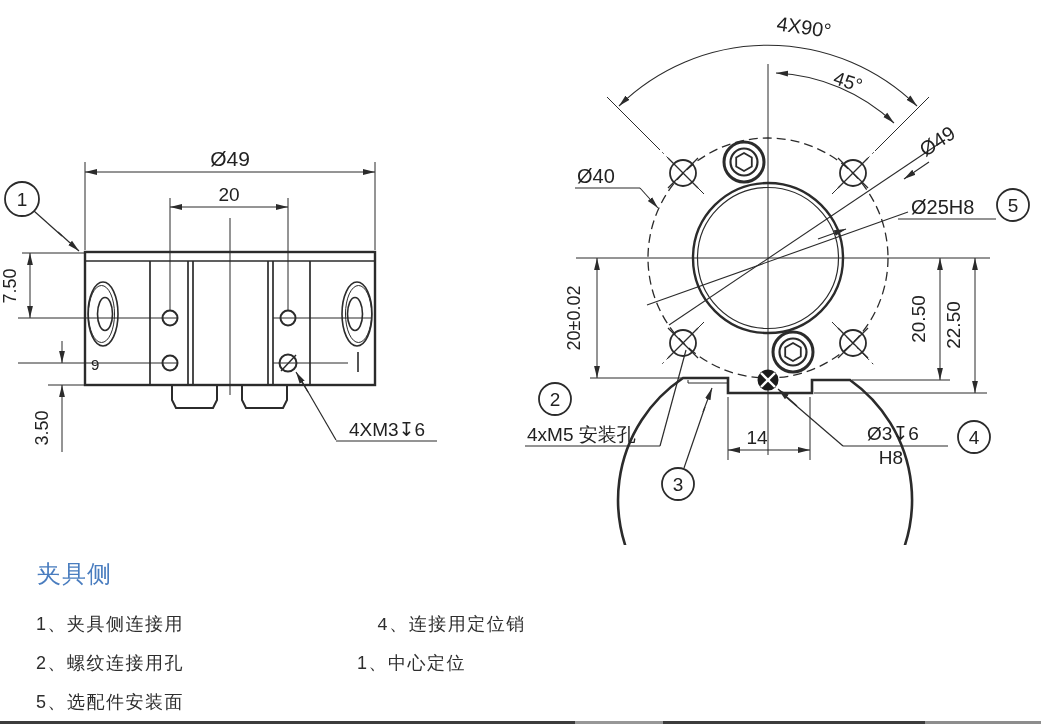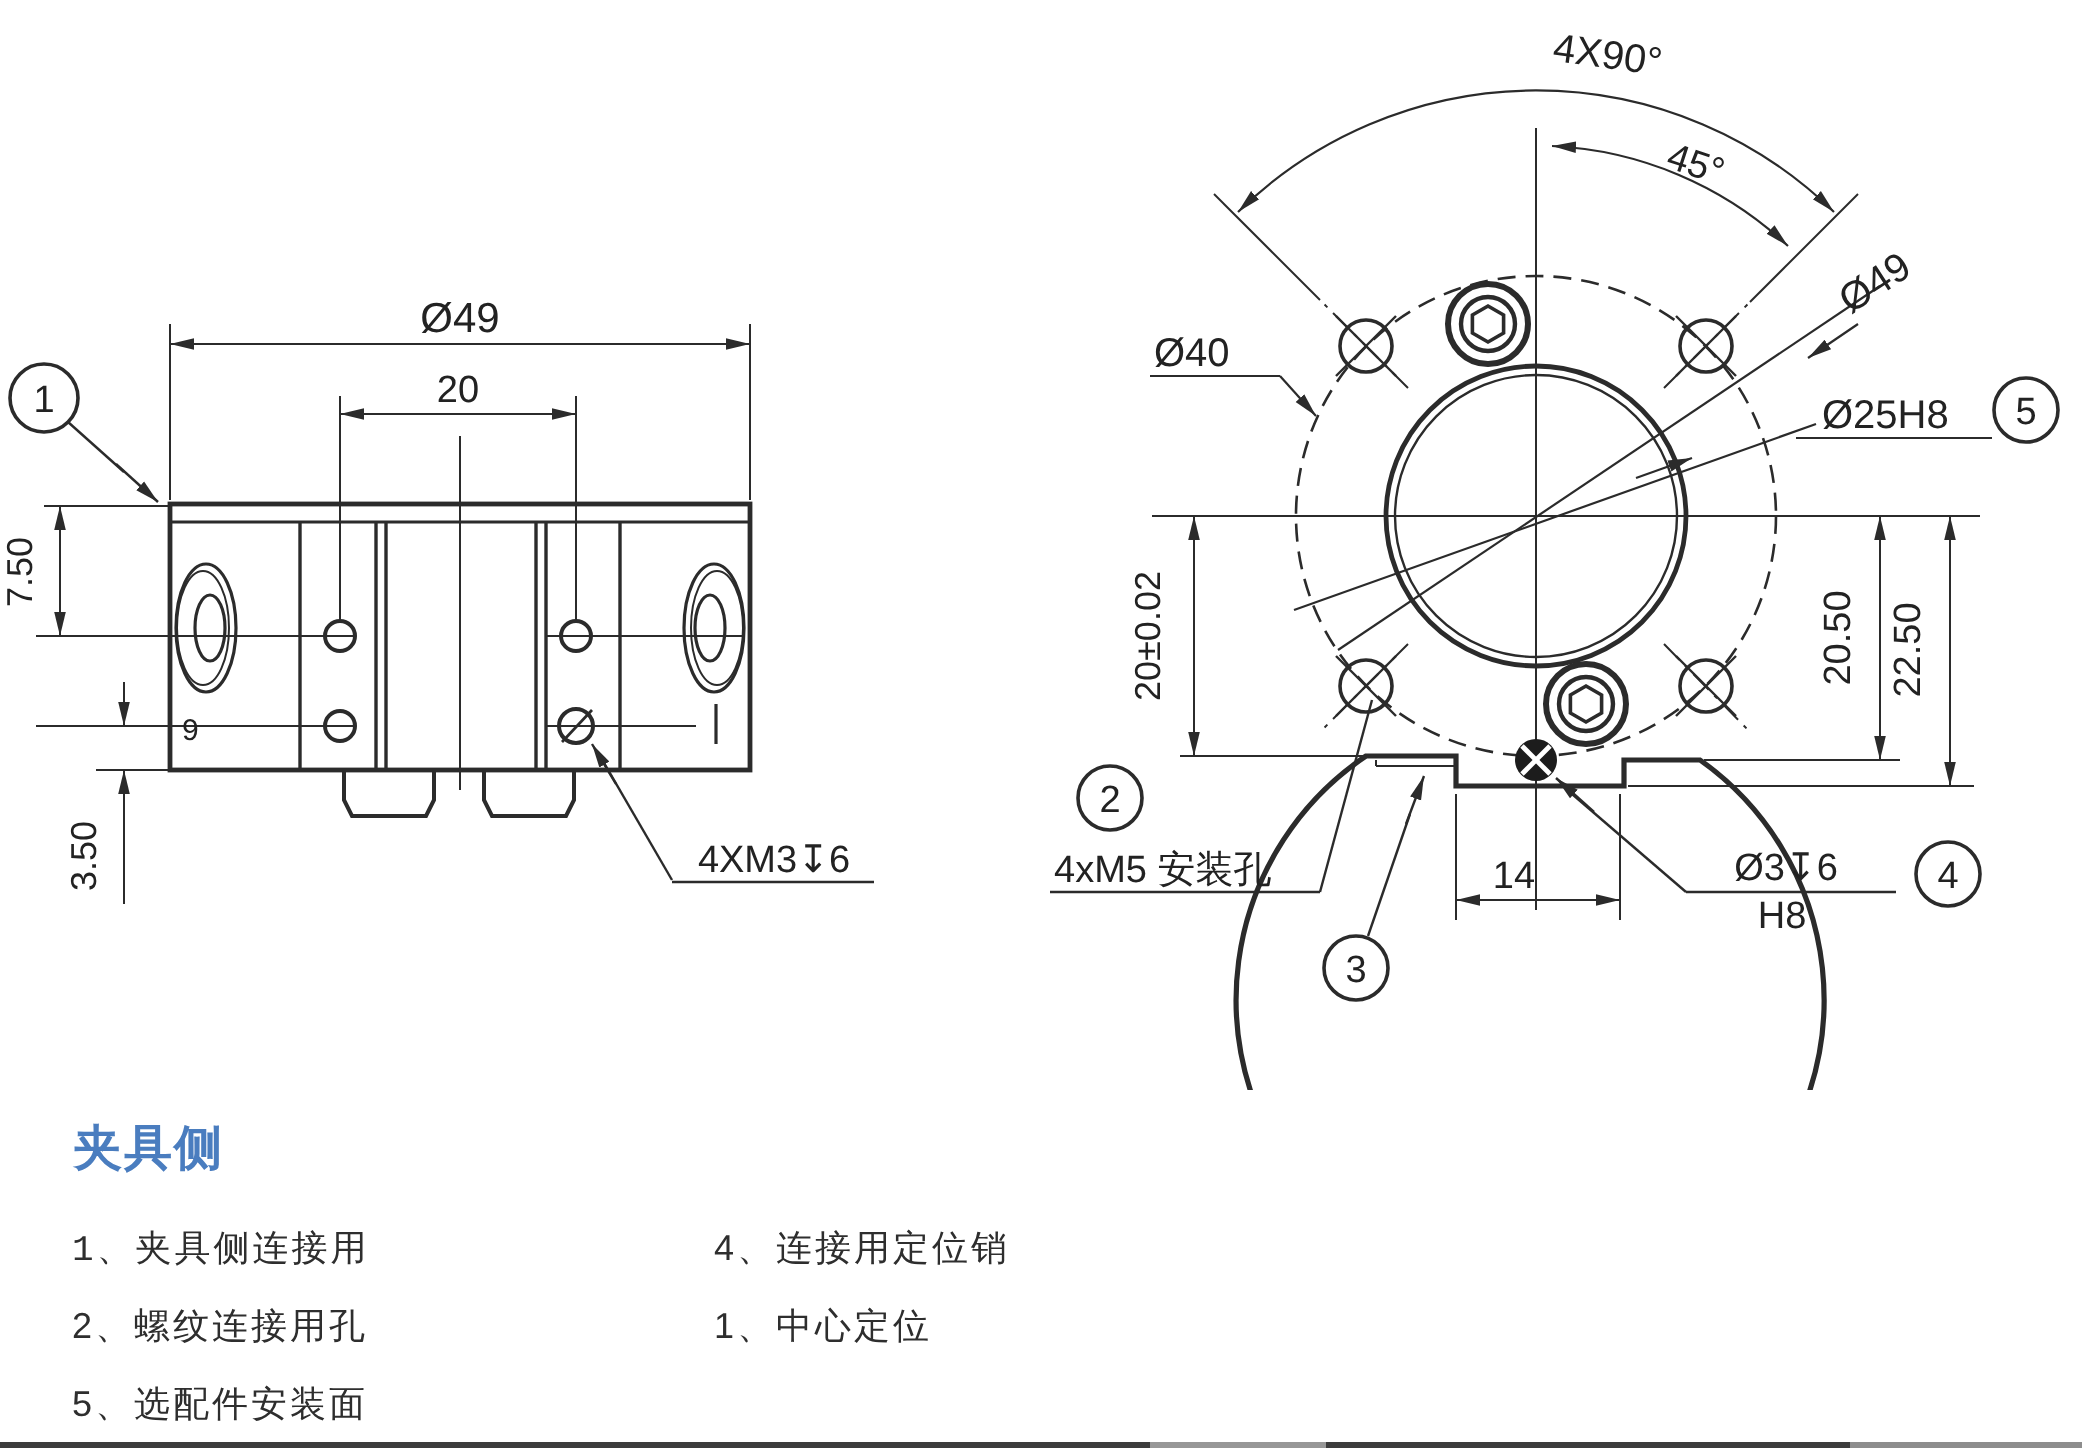--- a/index.html
+++ b/index.html
@@ -1,26 +1,26 @@
 <!DOCTYPE html>
 <html><head>
 <meta charset="utf-8">
 <style>
   html,body{margin:0;padding:0;background:#ffffff;}
   .page{position:relative;width:1041px;height:725px;background:#fff;overflow:hidden;
         font-family:"Liberation Sans","DejaVu Sans",sans-serif;}
   svg{position:absolute;left:0;top:0;}
   svg text{fill:#222;font-family:"Liberation Sans","DejaVu Sans",sans-serif;}
   .legend{position:absolute;left:0;top:548px;width:1041px;}
-  .legend-title{position:absolute;left:37px;top:10px;font-size:24px;font-weight:bold;color:#4a7dbf;letter-spacing:1px;}
+  .legend-title{position:absolute;left:37px;top:10px;font-size:24px;font-weight:normal;color:#4a7dbf;letter-spacing:1px;}
   .legend-item{position:absolute;font-size:18px;color:#2e2e2e;letter-spacing:1.5px;white-space:nowrap;}
-  .li-1{left:36px;top:64px;font-family:Liberation Mono, monospace;}
+  .li-1{left:36px;top:64px;}
   .li-2{left:36px;top:103px;text-align:center;}
   .li-3{left:36px;top:142px;}
-  .li-4{left:357px;top:64px;}
+  .li-4{left:377px;top:64px;font-family:Liberation Mono, monospace;}
   .li-5{left:357px;top:103px;}
   .bottom-rule{position:absolute;left:0;top:721px;width:1041px;height:3px;background:#3c3c3c;}
   .bottom-rule .seg1{position:absolute;left:575px;top:0;width:88px;height:3px;background:#979797;}
   .bottom-rule .seg2{position:absolute;left:925px;top:0;width:116px;height:3px;background:#8d8d8d;}
 </style>
 </head>
 <body>
 
 <div class="page">
 

